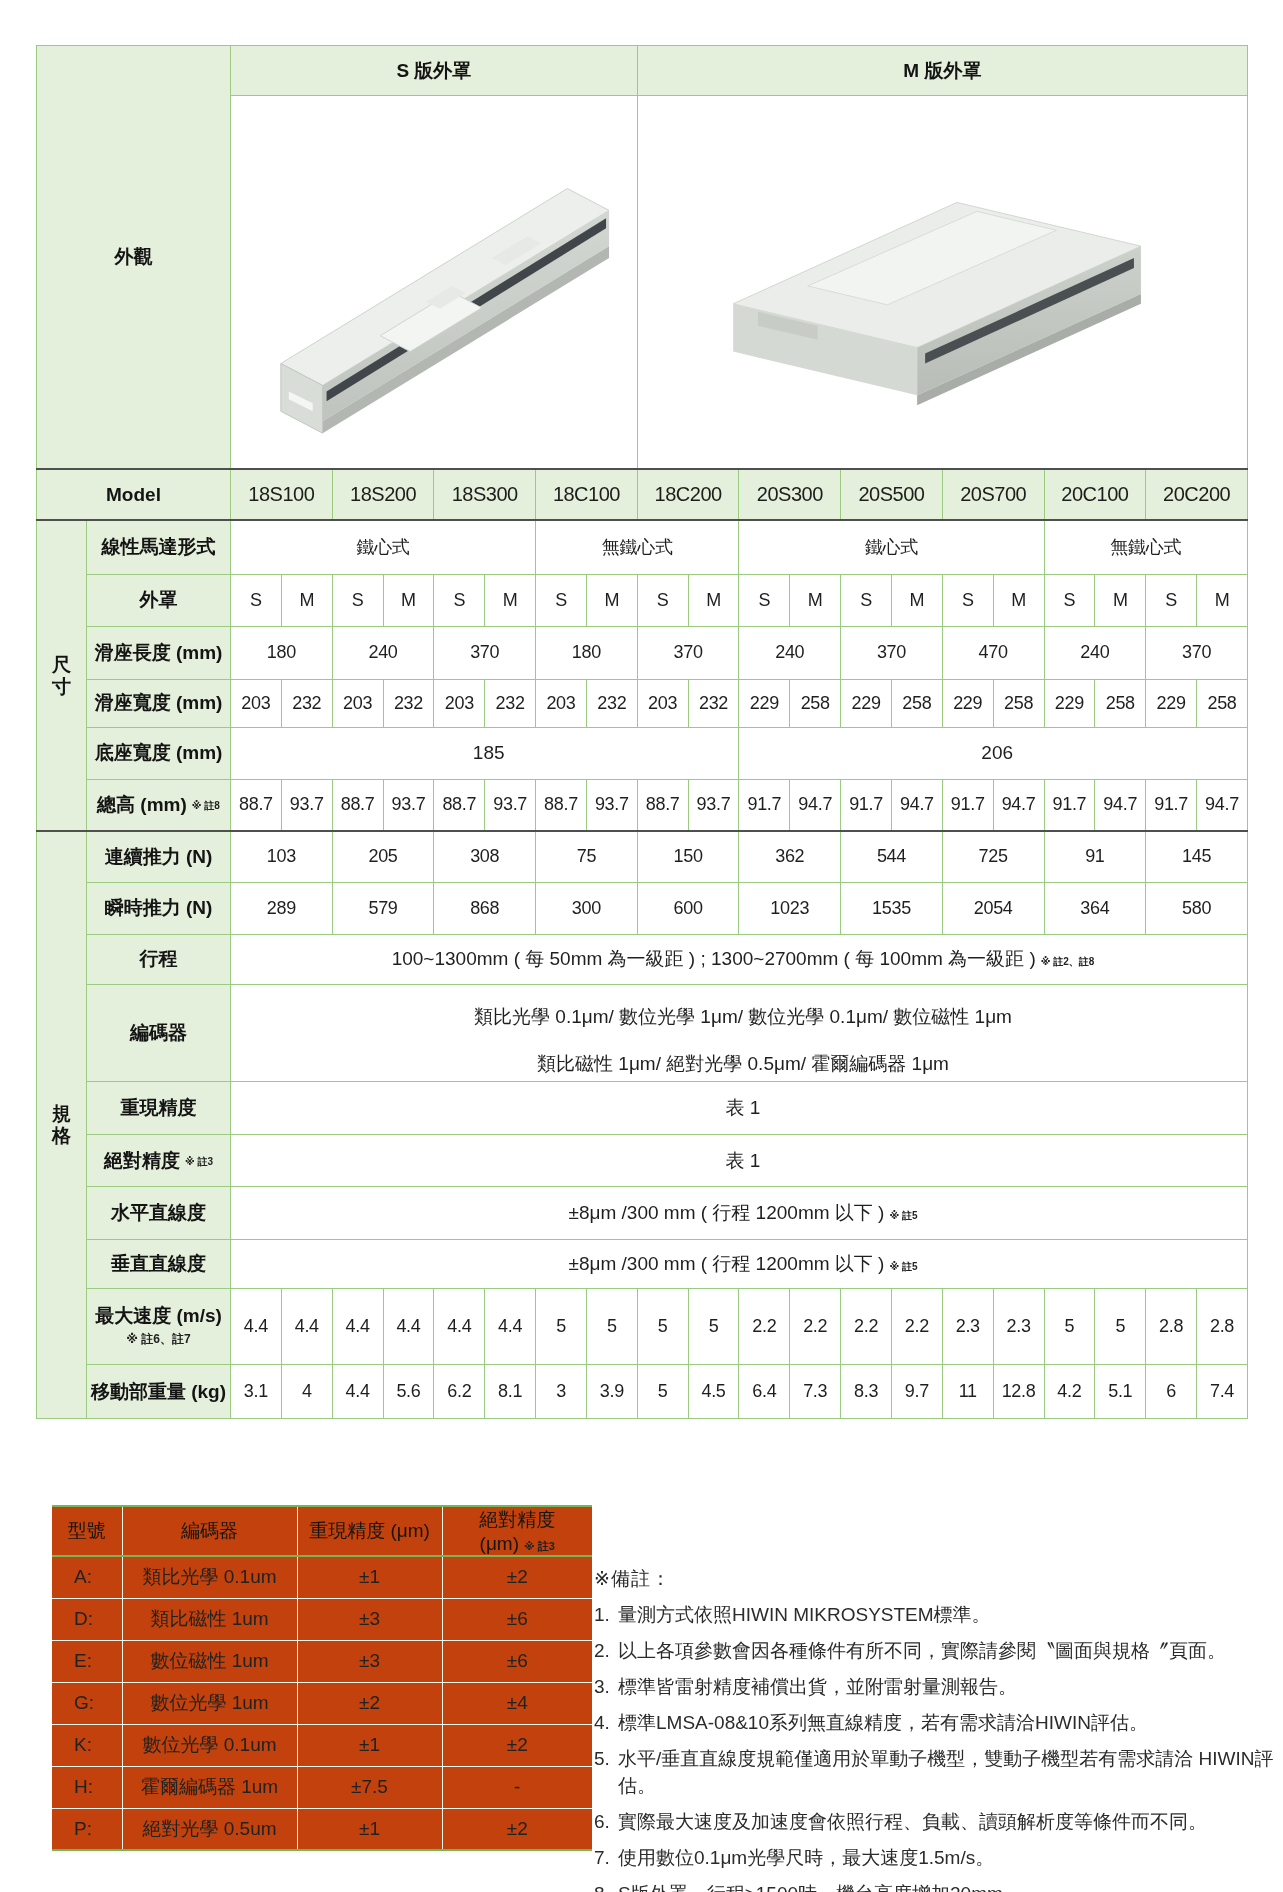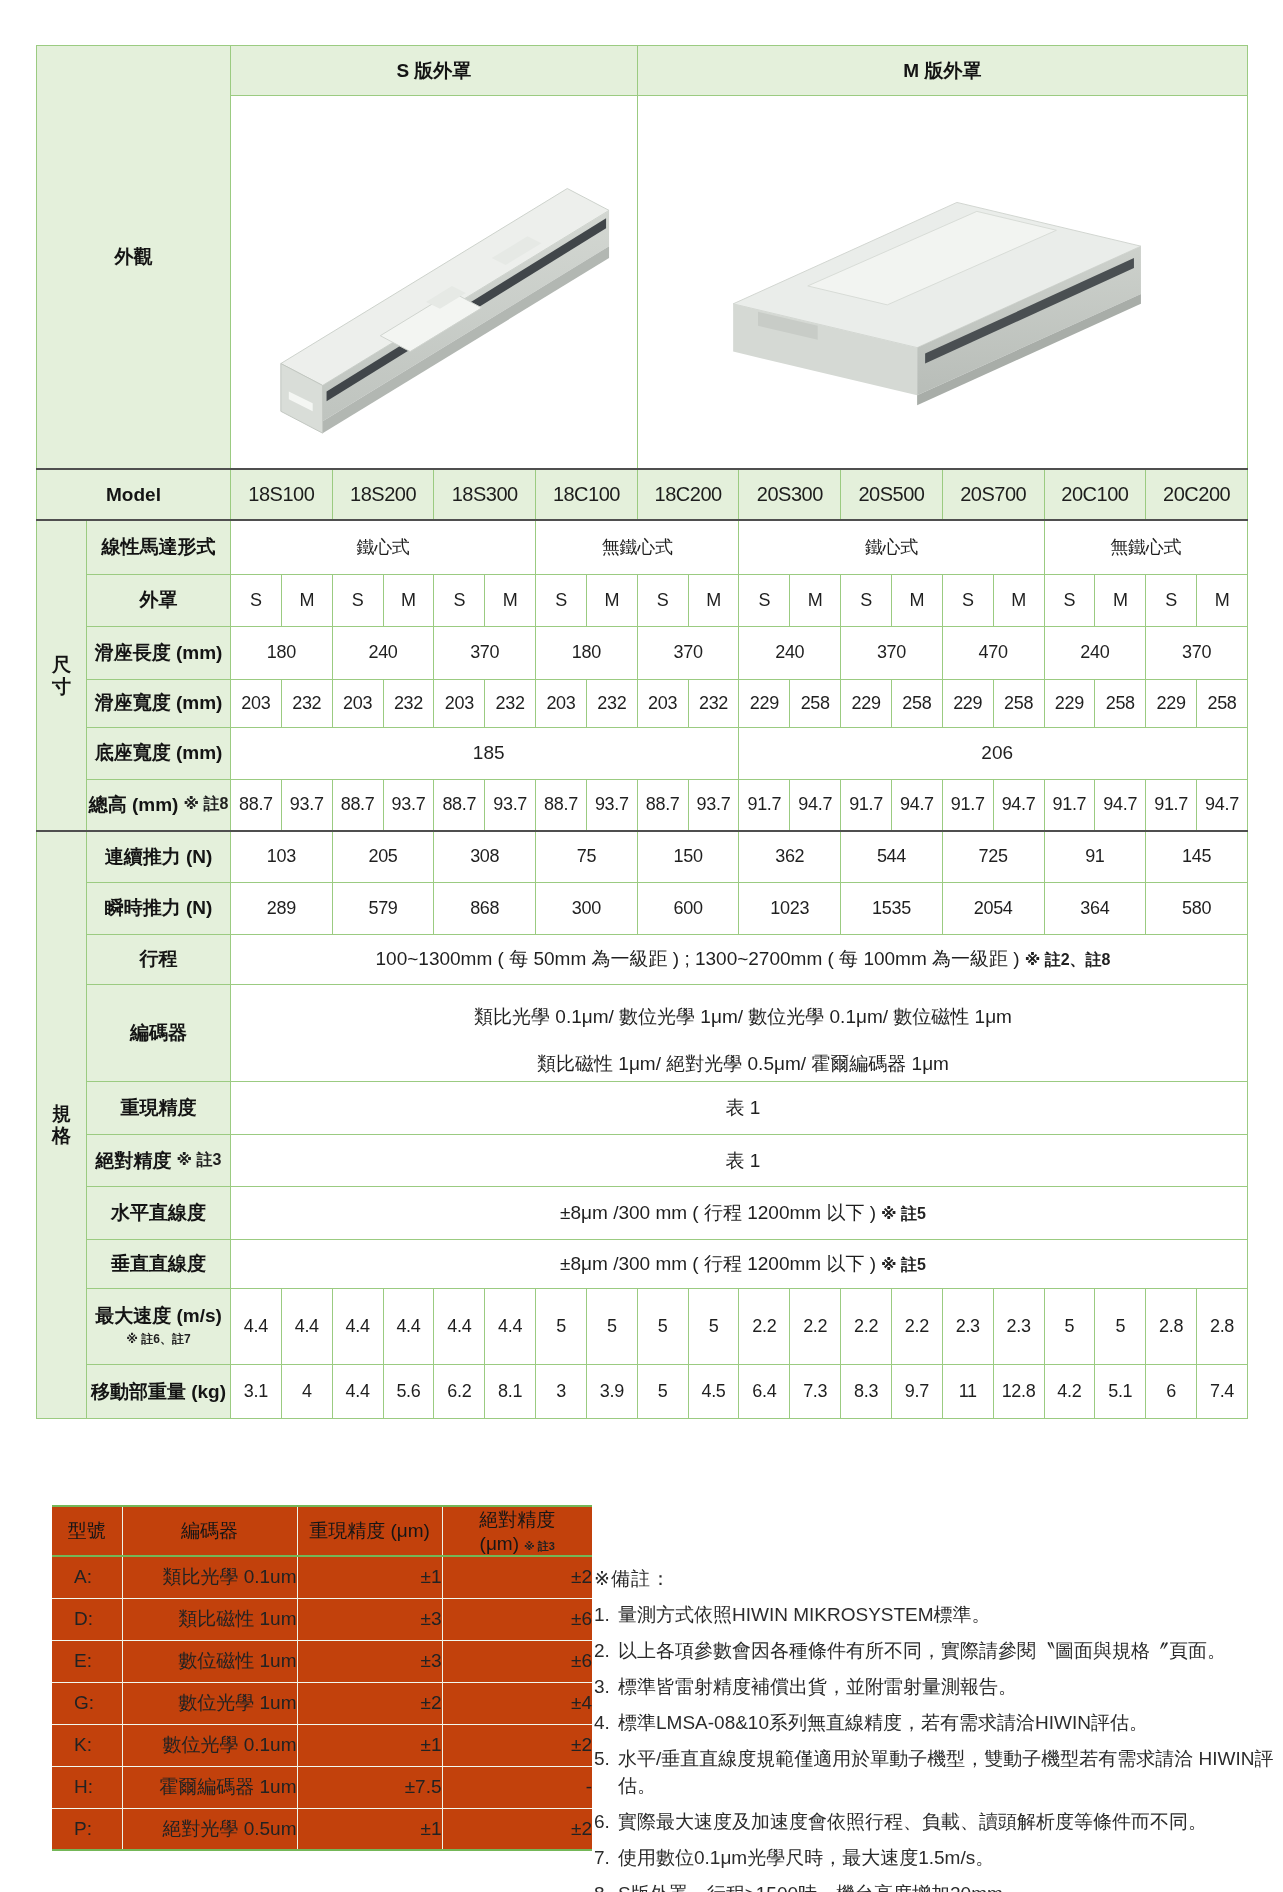--- a/index.html
+++ b/index.html
@@ -25,21 +25,21 @@
   .hdr-row th{font-size:20px;margin-top:48px;}
   .photo-row{height:368px;}
   .photo-cell{background:#fff;}
   .model-row{height:51px;}
   .model-row th{font-size:19px;font-weight:normal;}
   .model-row td{background:var(--cellgreen);font-size:20px;font-weight:normal;letter-spacing:-0.5px;margin-top:36px;}
   .model-row > *{border-top:2px solid var(--dark) !important;border-bottom:2px solid var(--dark) !important;}
   #gen tr:nth-child(7) > *{border-top:2px solid var(--dark) !important;}
   th.sec{font-size:20px;line-height:1.15;font-weight:bold;}
   th.rl .nt{vertical-align:2px;}
-  .nt{font-size:16px;font-weight:bold;color:#222;margin-left:5px;white-space:nowrap;}
+  .nt{font-size:10px;font-weight:bold;color:#222;margin-left:5px;white-space:nowrap;}
   .nt.blk{display:block;margin:2px 0 3px 0;font-size:12px;}
   
   #gen tr:nth-child(1){height:54px}
   #gen tr:nth-child(2){height:52px}
   #gen tr:nth-child(3){height:53px}
   #gen tr:nth-child(4){height:48px}
   #gen tr:nth-child(5){height:52px}
   #gen tr:nth-child(6){height:52px}
   #gen tr:nth-child(7){height:51px}
   #gen tr:nth-child(8){height:52px}
@@ -50,21 +50,21 @@
   #gen tr:nth-child(13){height:53px}
   #gen tr:nth-child(14){height:49px}
   #gen tr:nth-child(15){height:76px}
   #gen tr:nth-child(16){height:54px}
 
   
   table#enc{position:absolute;left:52px;top:1505px;width:540px;border-collapse:collapse;table-layout:fixed;
     background:#c2410c;border-top:2px solid var(--strongreen);border-bottom:2px solid var(--strongreen);}
   #enc th{font-size:19px;font-weight:normal;color:#161616;height:42px;border-bottom:2px solid var(--strongreen);
     border-left:1px solid #eef5e9;text-align:center;}
-  #enc td{font-size:19px;color:#222;height:42px;text-align:right;border-top:1px solid #f2f8ee;border-left:1px solid #eef5e9;}
+  #enc td{font-size:19px;color:#222;height:42px;text-align:center;border-top:1px solid #f2f8ee;border-left:1px solid #eef5e9;}
   #enc th:first-child,#enc td:first-child{border-left:none;}
   #enc td.ec0{text-align:left;padding-left:22px;}
   #enc .nt{font-size:11px;}
 
   
   .notes{position:absolute;left:594px;top:1566px;width:700px;font-size:19px;color:#2b2b2b;}
   .notes-title{margin-bottom:10px;letter-spacing:1px;}
   .note-item{display:flex;line-height:1.42;margin-bottom:9px;}
   .note-item .nnum{width:24px;flex:none;}
   .note-item .ntext{flex:1;}

